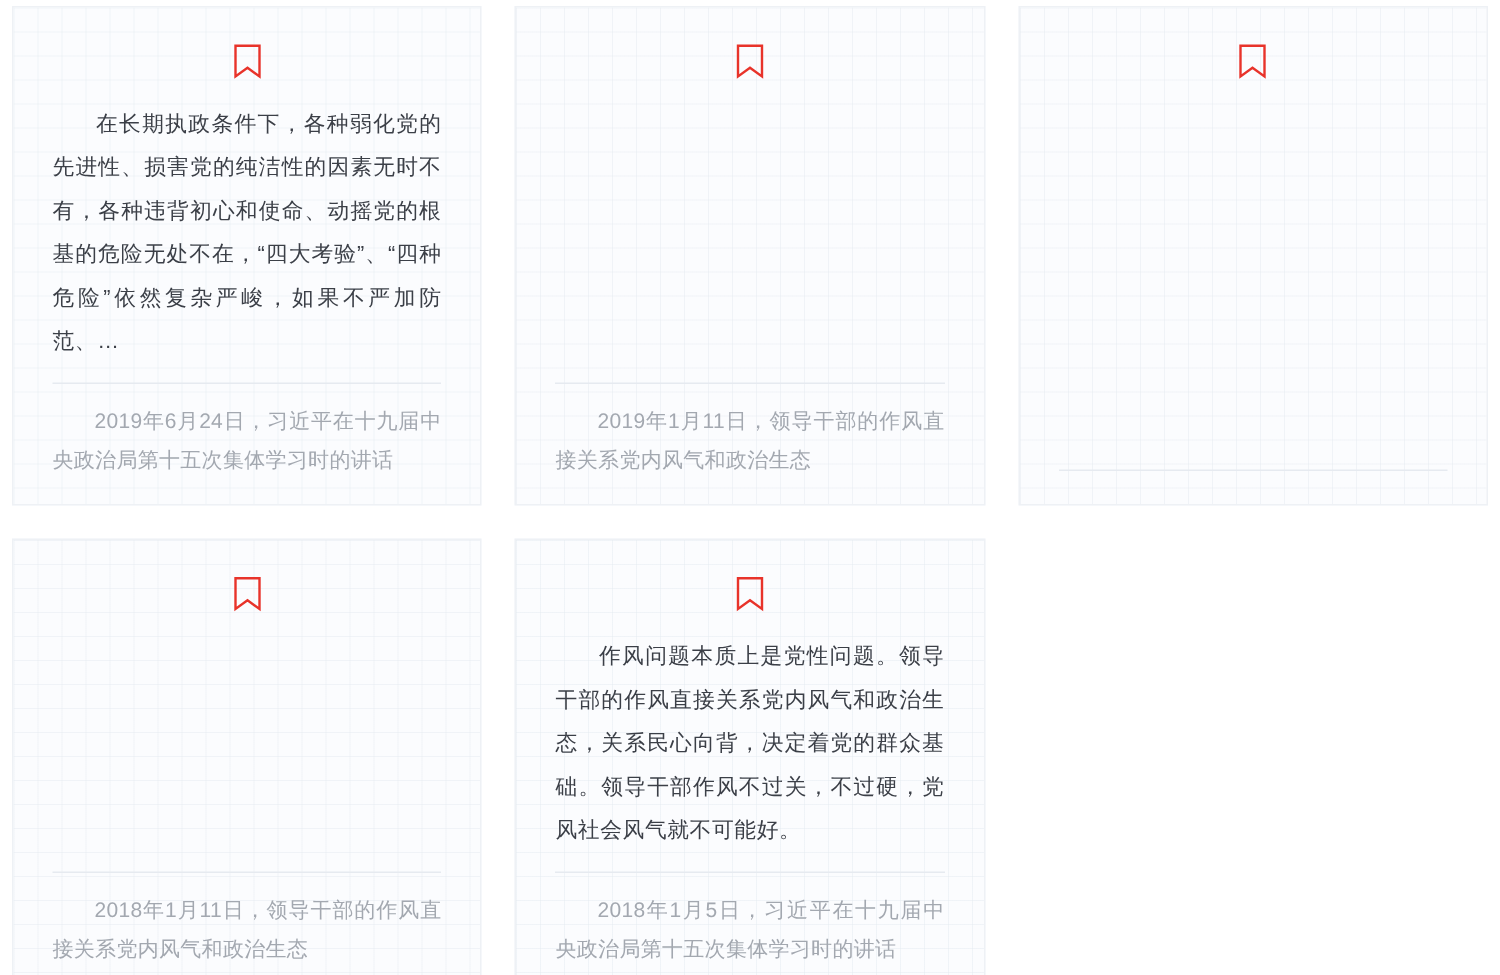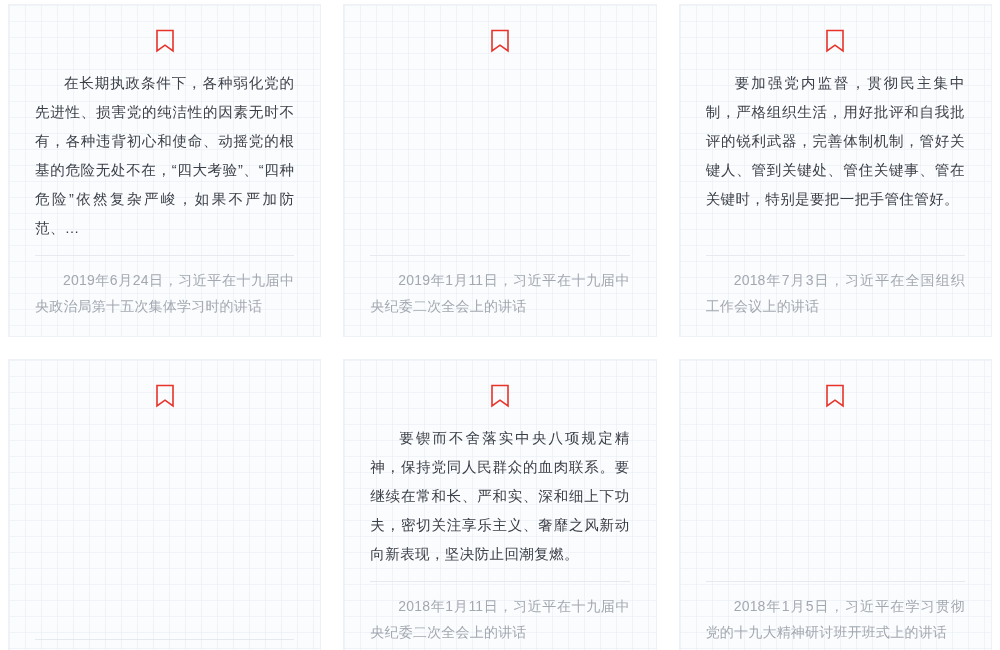--- a/index.html
+++ b/index.html
@@ -91,61 +91,50 @@
   </div>
 
   <div class="card">
     <div class="bookmark">
       <svg width="20" height="24" viewBox="0 0 20 24" aria-hidden="true">
         <path d="M2 1.5 H18 V22 L10 16.2 L2 22 Z" fill="none" stroke="#e8332a" stroke-width="1.6"></path>
       </svg>
     </div>
     <div class="spacer"></div>
     <div class="divider"></div>
-    <p class="source">2019年1月11日，习近平在十九届中央纪委二次全会上的讲话</p>
+    <p class="source">2019年1月11日，领导干部的作风直接关系党内风气和政治生态</p>
   </div>
 
-  <div class="card">
-    <div class="bookmark">
-      <svg width="20" height="24" viewBox="0 0 20 24" aria-hidden="true">
-        <path d="M2 1.5 H18 V22 L10 16.2 L2 22 Z" fill="none" stroke="#e8332a" stroke-width="1.6"></path>
-      </svg>
-    </div>
-    <p class="quote">要加强党内监督，贯彻民主集中制，严格组织生活，用好批评和自我批评的锐利武器，完善体制机制，管好关键人、管到关键处、管住关键事、管在关键时，特别是要把一把手管住管好。</p>
-    <div class="spacer"></div>
-    <div class="divider"></div>
-    <p class="source">2018年7月3日，习近平在全国组织工作会议上的讲话</p>
-  </div>
 
   <div class="card">
     <div class="bookmark">
       <svg width="20" height="24" viewBox="0 0 20 24" aria-hidden="true">
         <path d="M2 1.5 H18 V22 L10 16.2 L2 22 Z" fill="none" stroke="#e8332a" stroke-width="1.6"></path>
       </svg>
     </div>
     <div class="spacer"></div>
     <div class="divider"></div>
   </div>
 
   <div class="card">
     <div class="bookmark">
       <svg width="20" height="24" viewBox="0 0 20 24" aria-hidden="true">
         <path d="M2 1.5 H18 V22 L10 16.2 L2 22 Z" fill="none" stroke="#e8332a" stroke-width="1.6"></path>
       </svg>
     </div>
-    <p class="quote">要锲而不舍落实中央八项规定精神，保持党同人民群众的血肉联系。要继续在常和长、严和实、深和细上下功夫，密切关注享乐主义、奢靡之风新动向新表现，坚决防止回潮复燃。</p>
     <div class="spacer"></div>
     <div class="divider"></div>
-    <p class="source">2018年1月11日，习近平在十九届中央纪委二次全会上的讲话</p>
+    <p class="source">2018年1月11日，领导干部的作风直接关系党内风气和政治生态</p>
   </div>
 
   <div class="card">
     <div class="bookmark">
       <svg width="20" height="24" viewBox="0 0 20 24" aria-hidden="true">
         <path d="M2 1.5 H18 V22 L10 16.2 L2 22 Z" fill="none" stroke="#e8332a" stroke-width="1.6"></path>
       </svg>
     </div>
+    <p class="quote">作风问题本质上是党性问题。领导干部的作风直接关系党内风气和政治生态，关系民心向背，决定着党的群众基础。领导干部作风不过关，不过硬，党风社会风气就不可能好。</p>
     <div class="spacer"></div>
     <div class="divider"></div>
-    <p class="source">2018年1月5日，习近平在学习贯彻党的十九大精神研讨班开班式上的讲话</p>
+    <p class="source">2018年1月5日，习近平在十九届中央政治局第十五次集体学习时的讲话</p>
   </div>
 
 </div>
 
 </body></html>

